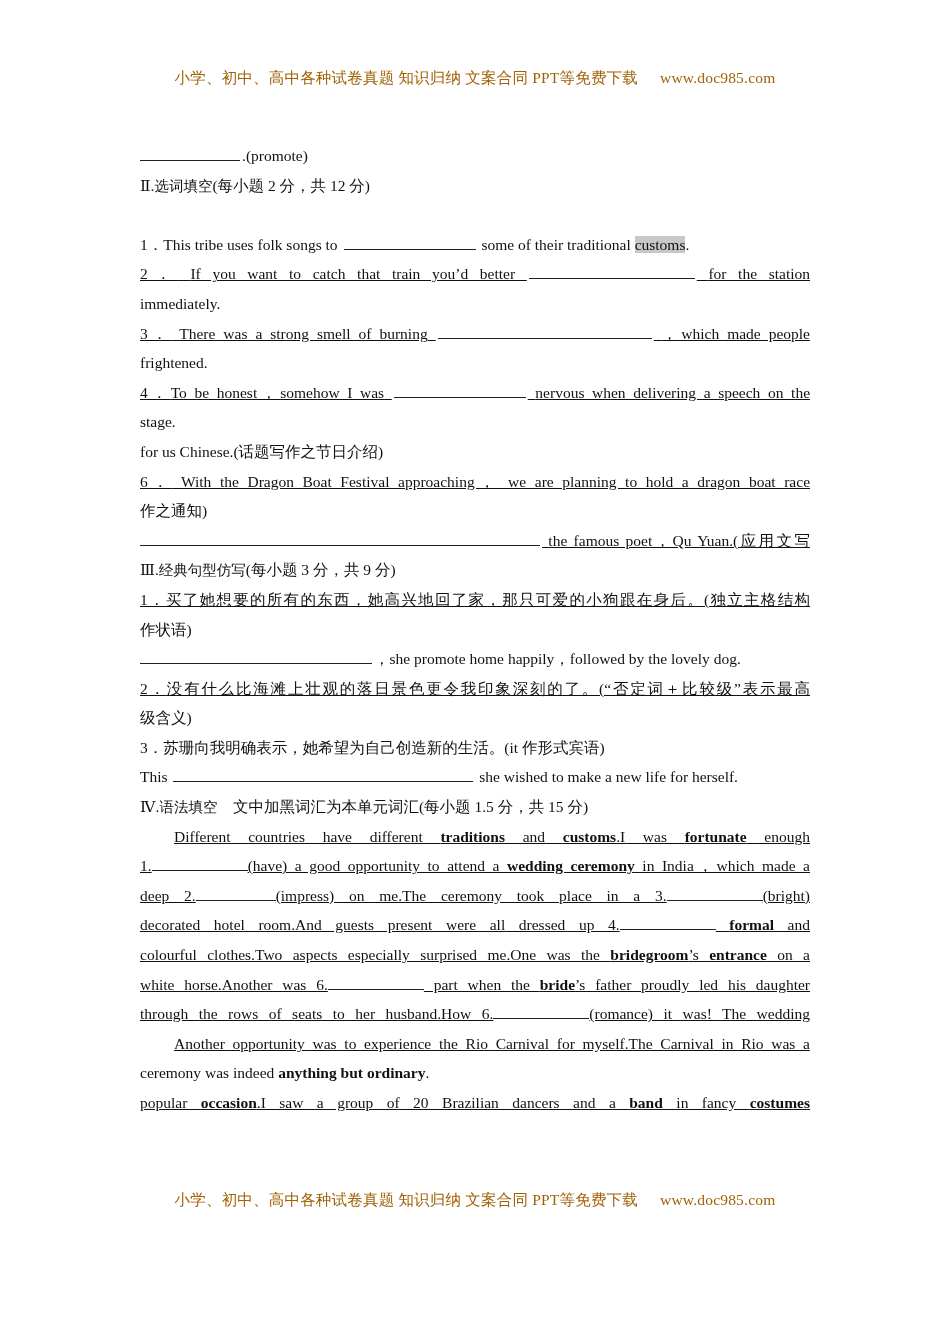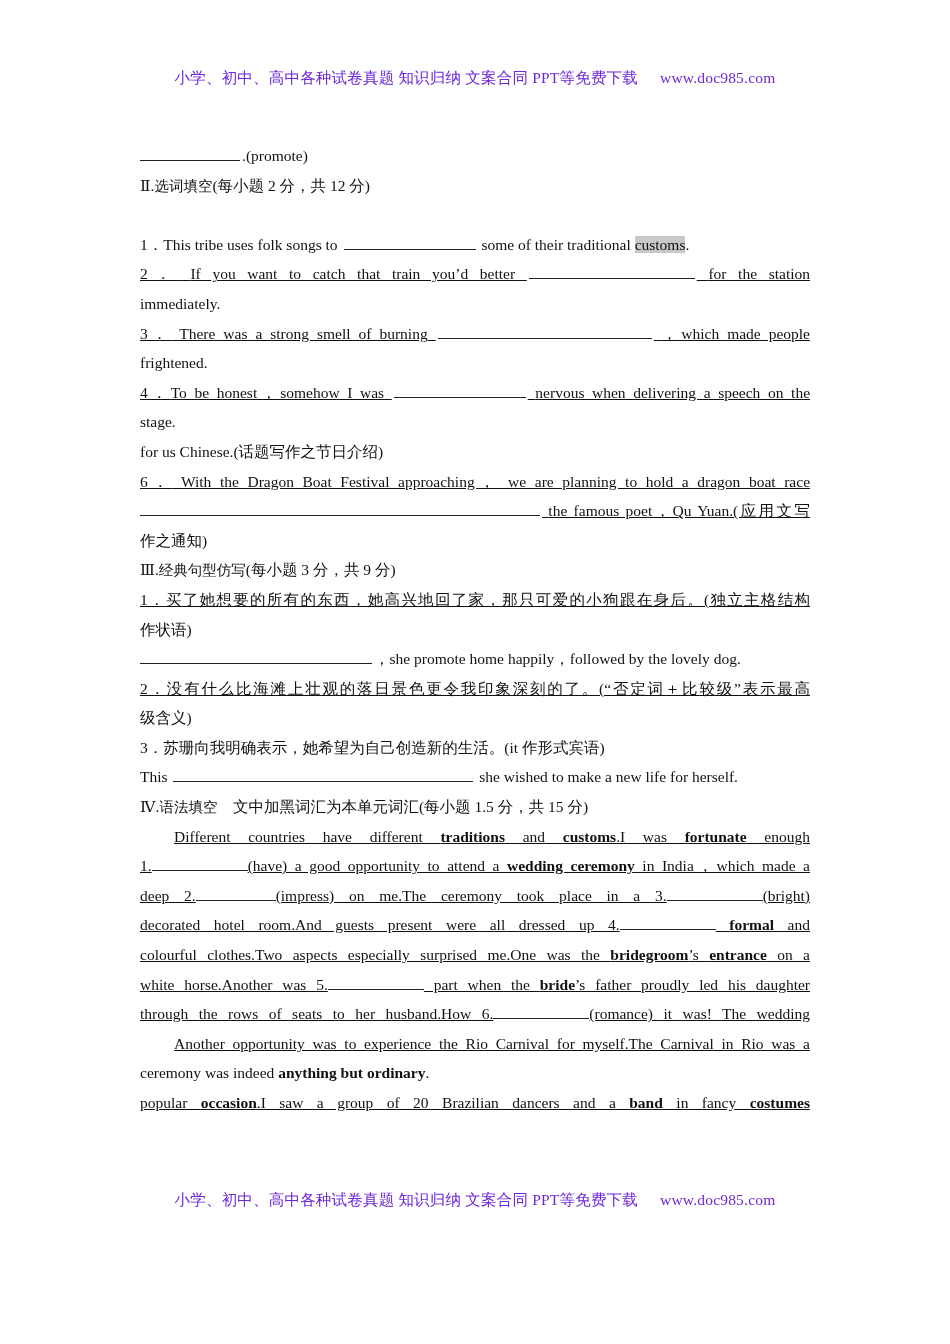--- a/index.html
+++ b/index.html
@@ -1,20 +1,20 @@
 <!DOCTYPE html>
 <html><head>
 <meta charset="utf-8">
 <style>
   html, body { margin: 0; padding: 0; background: #ffffff; }
   body { width: 950px; height: 1344px; position: relative; overflow: hidden;
          font-family: "Liberation Serif", "DejaVu Serif", serif; color: #111; }
   .page { position: absolute; left: 0; top: 0; width: 950px; height: 1344px; background: #fff; }
   .header, .footer { position: absolute; left: 0; width: 950px; text-align: center;
-         font-size: 15.5px; letter-spacing: 0.2px; color: #6d28d9; }
+         font-size: 15.5px; letter-spacing: 0.2px; color: #a16207; }
   .header { top: 68px; }
   .footer { top: 1190px; }
   .header .url, .footer .url { margin-left: 22px; }
   .content { position: absolute; left: 140px; top: 141px; width: 670px; font-size: 15.5px; }
   .line { height: 29.6px; line-height: 29.6px; white-space: nowrap; }
   .j { text-align: justify; text-align-last: justify; white-space: normal; overflow: hidden; text-decoration: underline; }
   .sec { font-family: "DejaVu Sans", sans-serif; font-weight: normal; font-size: 14.5px; }
   .blank { display: inline-block; border-bottom: 1px solid #222; height: 18px; vertical-align: baseline; margin: 0 2px; }
   .hl { background: #c8c8c8; }
   b { font-weight: bold; }
@@ -66,25 +66,25 @@
       <span class="blank" style="width:132px"></span>
       <span>nervous when delivering a speech on the</span>
     </div>
     <div class="line"><span>stage.</span></div>
 
     <div class="line"><span>for us Chinese.(话题写作之节日介绍)</span></div>
 
     <div class="line j">
       <span>6．</span> <span>With the Dragon Boat Festival approaching， we are planning to hold a dragon boat race</span>
     </div>
+    <div class="line"><span>作之通知)</span></div>
     <div class="line j">
       <span class="blank" style="width:400px;margin-left:0"></span>
       <span>the famous poet，Qu Yuan.(应用文写</span>
     </div>
-    <div class="line"><span>作之通知)</span></div>
 
     <div class="line">
       <span>Ⅲ.</span><span class="sec">经典句型仿写</span><span>(每小题 3 分，共 9 分)</span>
     </div>
 
     <div class="line j">
       <span>1．</span><span>买了她想要的所有的东西，她高兴地回了家，那只可爱的小狗跟在身后。(独立主格结构</span>
     </div>
     <div class="line"><span>作状语)</span></div>
     <div class="line">
@@ -119,21 +119,21 @@
       <span>deep 2.</span><span class="blank" style="width:80px;margin:0"></span><span>(impress) on me.The ceremony took place in a 3.</span><span class="blank" style="width:96px;margin:0"></span><span>(bright)</span>
     </div>
     <div class="line j">
       <span>decorated hotel room.And guests present were all dressed up 4.</span><span class="blank" style="width:96px;margin:0"></span>
       <b>formal</b><span> and</span>
     </div>
     <div class="line j">
       <span>colourful clothes.Two aspects especially surprised me.One was the </span><b>bridegroom</b><span>’s </span><b>entrance</b><span> on a</span>
     </div>
     <div class="line j">
-      <span>white horse.Another was 5.</span><span class="blank" style="width:96px;margin:0"></span><span> part when the </span><b>bride</b><span>’s father proudly led his daughter</span>
+      <span>white horse.Another was 6.</span><span class="blank" style="width:96px;margin:0"></span><span> part when the </span><b>bride</b><span>’s father proudly led his daughter</span>
     </div>
     <div class="line j">
       <span>through the rows of seats to her husband.How 6.</span><span class="blank" style="width:96px;margin:0"></span><span>(romance) it was! The wedding</span>
     </div>
     <div class="line j indent">
       <span>Another opportunity was to experience the Rio Carnival for myself.The Carnival in Rio was a</span>
     </div>
 
     <div class="line">
       <span>ceremony was indeed </span><b>anything but ordinary</b><span>.</span>

